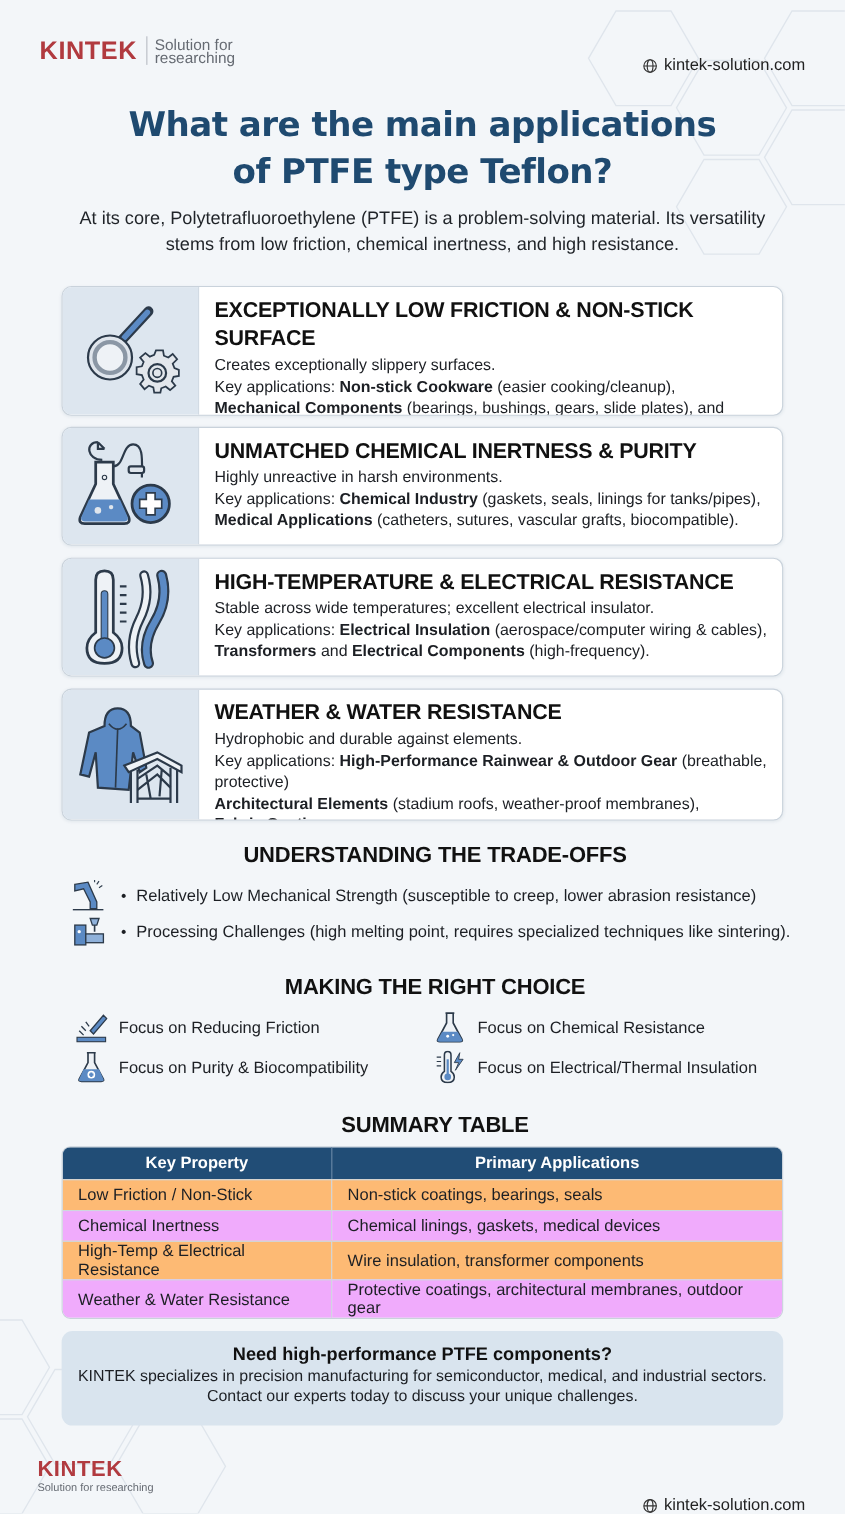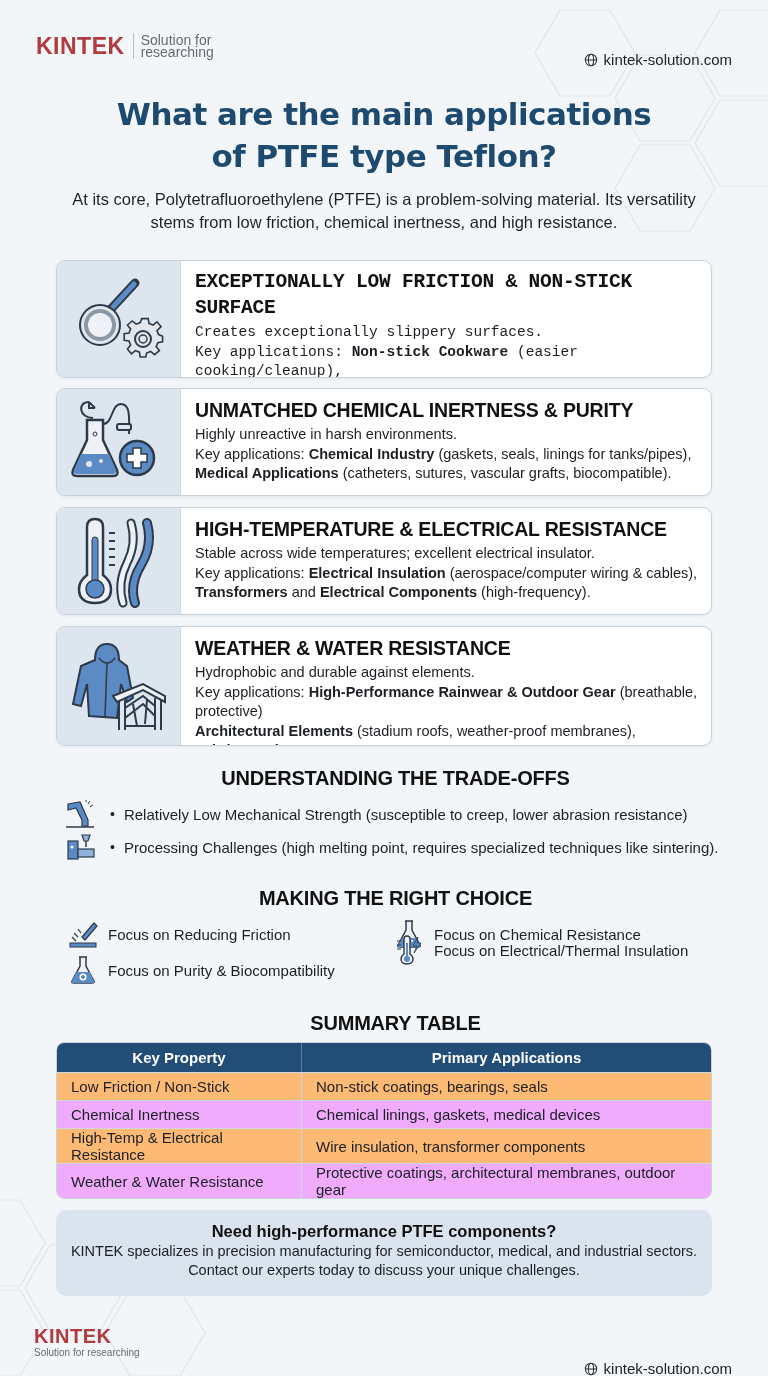--- a/index.html
+++ b/index.html
@@ -108,21 +108,21 @@
 
   <h1 class="title">
     <span>What are the main applications</span><br>
     <span>of PTFE type Teflon?</span>
   </h1>
   <p class="intro">
     <span>At its core, Polytetrafluoroethylene (PTFE) is a problem-solving material. Its versatility</span><br>
     <span>stems from low friction, chemical inertness, and high resistance.</span>
   </p>
 
-  <div class="card" style="top:260px;height:118px;font-family:Liberation Mono, monospace;">
+  <div class="card" style="top:260px;height:118px;">
     <div class="card-icon">
       <svg viewBox="0 0 104 96">
         <line x1="44" y1="38" x2="68" y2="12" stroke="#2c3a4a" stroke-width="9" stroke-linecap="round"></line>
         <line x1="46" y1="36" x2="67" y2="13" stroke="#5b8ac4" stroke-width="5" stroke-linecap="round"></line>
         <circle cx="33" cy="54" r="20" fill="#dfe5ec" stroke="#2c3a4a" stroke-width="2"></circle>
         <circle cx="33" cy="54" r="14" fill="#eef2f6" stroke="#8b97a5" stroke-width="4"></circle>
         <g transform="translate(76,68)">
           <path d="M-4,-18 L4,-18 L5,-12 L10,-10 L15,-14 L20,-8 L15,-3 L17,2 L22,4 L22,11 L16,12 L14,17 L18,22 L12,27 L7,23 L2,25 L1,30 L-6,30 L-7,24 L-12,22 L-17,26 L-22,20 L-18,15 L-20,10 L-26,9 L-26,1 L-20,0 L-18,-5 L-22,-10 L-16,-15 L-11,-11 L-6,-13 Z" transform="translate(2,-6) scale(0.8)" fill="#e3e7ec" stroke="#2c3a4a" stroke-width="2"></path>
           <circle cx="0" cy="0" r="8" fill="none" stroke="#2c3a4a" stroke-width="2"></circle>
           <circle cx="0" cy="0" r="4" fill="none" stroke="#2c3a4a" stroke-width="1.5"></circle>
@@ -272,21 +272,21 @@
   </div>
   <div class="choice" style="top:955px;left:68px;">
     <svg viewBox="0 0 30 30">
       <path d="M11,2 L19,2 M12,2 L12,11 L4,26 Q3,28 6,28 L24,28 Q27,28 26,26 L18,11 L18,2" fill="#eef2f6" stroke="#2c3a4a" stroke-width="1.5"></path>
       <path d="M8,17 L22,17 L26,26 Q27,28 24,28 L6,28 Q3,28 4,26 Z" fill="#5b8ac4"></path>
       <circle cx="15" cy="22" r="3.5" fill="#fff"></circle>
         <path d="M14,20 L16,20 L16,21 L17,21 L17,23 L16,23 L16,24 L14,24 L14,23 L13,23 L13,21 L14,21 Z" fill="#5b8ac4"></path>
     </svg>
     <span>Focus on Purity &amp; Biocompatibility</span>
   </div>
-  <div class="choice" style="top:935px;left:394px;">
+  <div class="choice" style="top:955px;left:394px;">
     <svg viewBox="0 0 30 30">
       <path d="M10,4 Q10,1 13,1 Q16,1 16,4 L16,19 Q19,21 19,24 Q19,29 13,29 Q7,29 7,24 Q7,21 10,19 Z" fill="#eef2f6" stroke="#2c3a4a" stroke-width="1.4"></path>
       <rect x="12" y="8" width="2" height="14" fill="#5b8ac4"></rect>
         <circle cx="13" cy="24" r="3" fill="#5b8ac4"></circle>
       <g stroke="#2c3a4a" stroke-width="1">
           <line x1="3" y1="6" x2="7" y2="6"></line>
           <line x1="3" y1="10" x2="7" y2="10"></line>
           <line x1="3" y1="14" x2="7" y2="14"></line>
         </g>
       <path d="M24,2 L19,11 L23,11 L20,18 L27,8 L23,8 Z" fill="#5b8ac4" stroke="#2c3a4a" stroke-width="0.8"></path>

